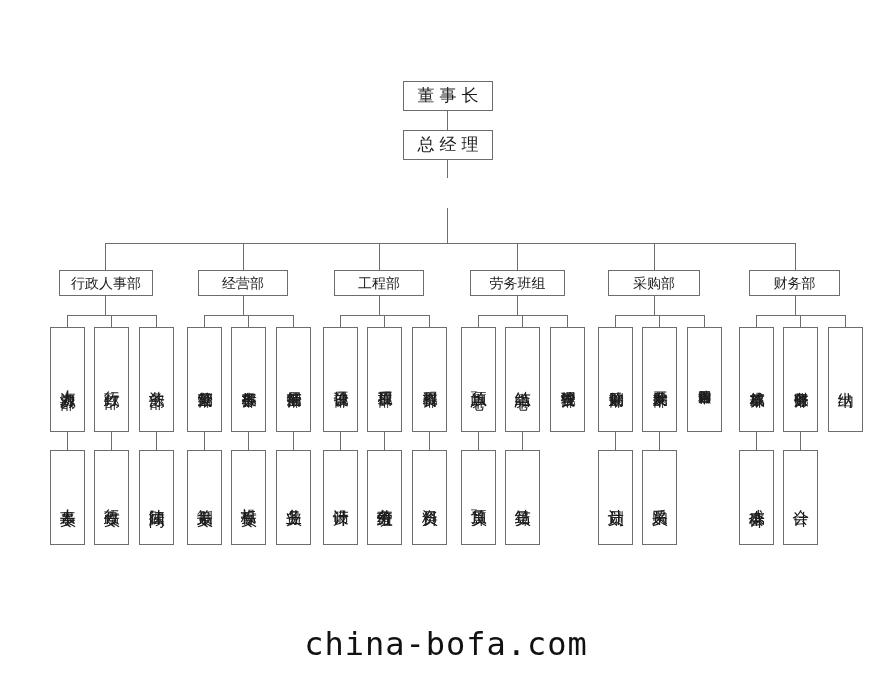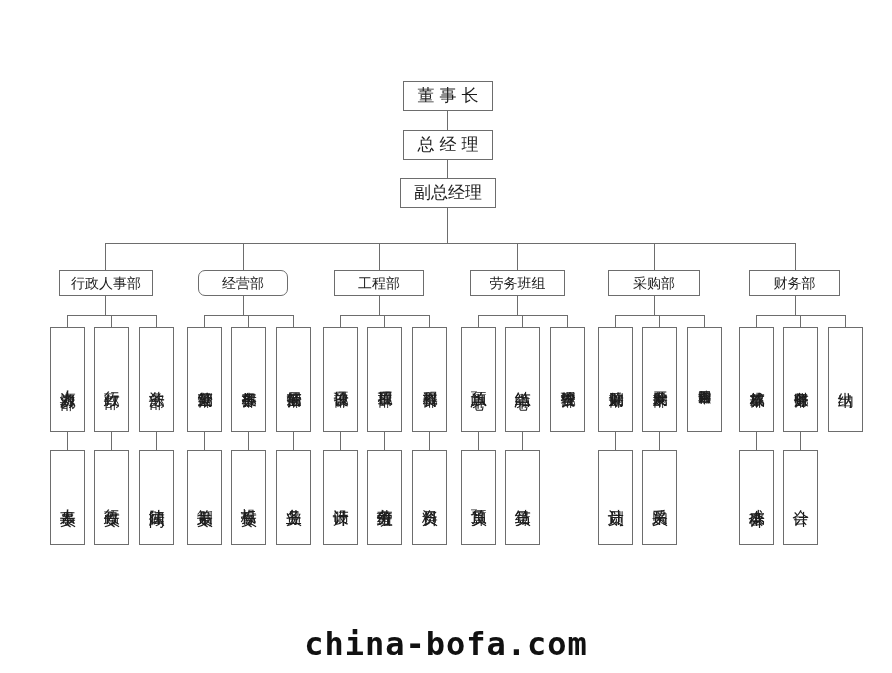--- a/index.html
+++ b/index.html
@@ -63,39 +63,38 @@
   .line.h { height: 1px; }
   
   #watermark {
     position: absolute;
     left: 0;
     top: 625px;
     width: 892px;
     text-align: center;
     font-family: "DejaVu Sans Mono", "Liberation Mono", monospace;
     font-size: 32px;
-    font-weight: 700;
+    font-weight: 400;
     letter-spacing: 1px;
     color: #111111;
   }
 </style>
 </head>
 <body>
 
 <div id="chart-canvas">
 
   <div class="node horiz spaced" style="left:403px; top:81px; width:90px; height:30px; font-size:17px;">董事长</div>
 
   <div class="line v" style="left:447px; top:111px; height:19px;"></div>
 
   <div class="node horiz spaced" style="left:403px; top:130px; width:90px; height:30px; font-size:17px;">总经理</div>
 
   <div class="line v" style="left:447px; top:160px; height:18px;"></div>
 
-  <div class="node horiz" style="left:400px; top:178px; width:96px; height:30px; font-size:17px;">副总经理</div>
 
   <div class="line v" style="left:447px; top:208px; height:35px;"></div>
 
   <div class="line h" style="left:105px; top:243px; width:691px;"></div>
 
   <div class="line v" style="left:105px; top:243px; height:27px;"></div>
   <div class="node horiz" style="left:59px; top:270px; width:94px; height:26px; font-size:14px;">行政人事部</div>
   <div class="line v" style="left:105px; top:296px; height:19px;"></div>
   <div class="line h" style="left:67px; top:315px; width:89px;"></div>
 
@@ -108,21 +107,21 @@
   <div class="node vert" style="left:94px; top:327px; width:35px; height:105px; font-size:16px;">行政部</div>
   <div class="line v" style="left:111px; top:432px; height:18px;"></div>
   <div class="node vert" style="left:94px; top:450px; width:35px; height:95px; font-size:16px;">行政专员</div>
 
   <div class="line v" style="left:156px; top:315px; height:12px;"></div>
   <div class="node vert" style="left:139px; top:327px; width:35px; height:105px; font-size:16px;">法务部</div>
   <div class="line v" style="left:156px; top:432px; height:18px;"></div>
   <div class="node vert" style="left:139px; top:450px; width:35px; height:95px; font-size:16px;">法律顾问</div>
 
   <div class="line v" style="left:243px; top:243px; height:27px;"></div>
-  <div class="node horiz" style="left:198px; top:270px; width:90px; height:26px; font-size:14px;border-radius:7px;">经营部</div>
+  <div class="node horiz" style="left:198px; top:270px; width:90px; height:26px; font-size:14px;">经营部</div>
   <div class="line v" style="left:243px; top:296px; height:19px;"></div>
   <div class="line h" style="left:204px; top:315px; width:89px;"></div>
 
   <div class="line v" style="left:204px; top:315px; height:12px;"></div>
   <div class="node vert tight" style="left:187px; top:327px; width:35px; height:105px; font-size:15px;">经营策划部</div>
   <div class="line v" style="left:204px; top:432px; height:18px;"></div>
   <div class="node vert" style="left:187px; top:450px; width:35px; height:95px; font-size:16px;">策划专员</div>
 
   <div class="line v" style="left:248px; top:315px; height:12px;"></div>
   <div class="node vert tight" style="left:231px; top:327px; width:35px; height:105px; font-size:15px;">投标事务部</div>

